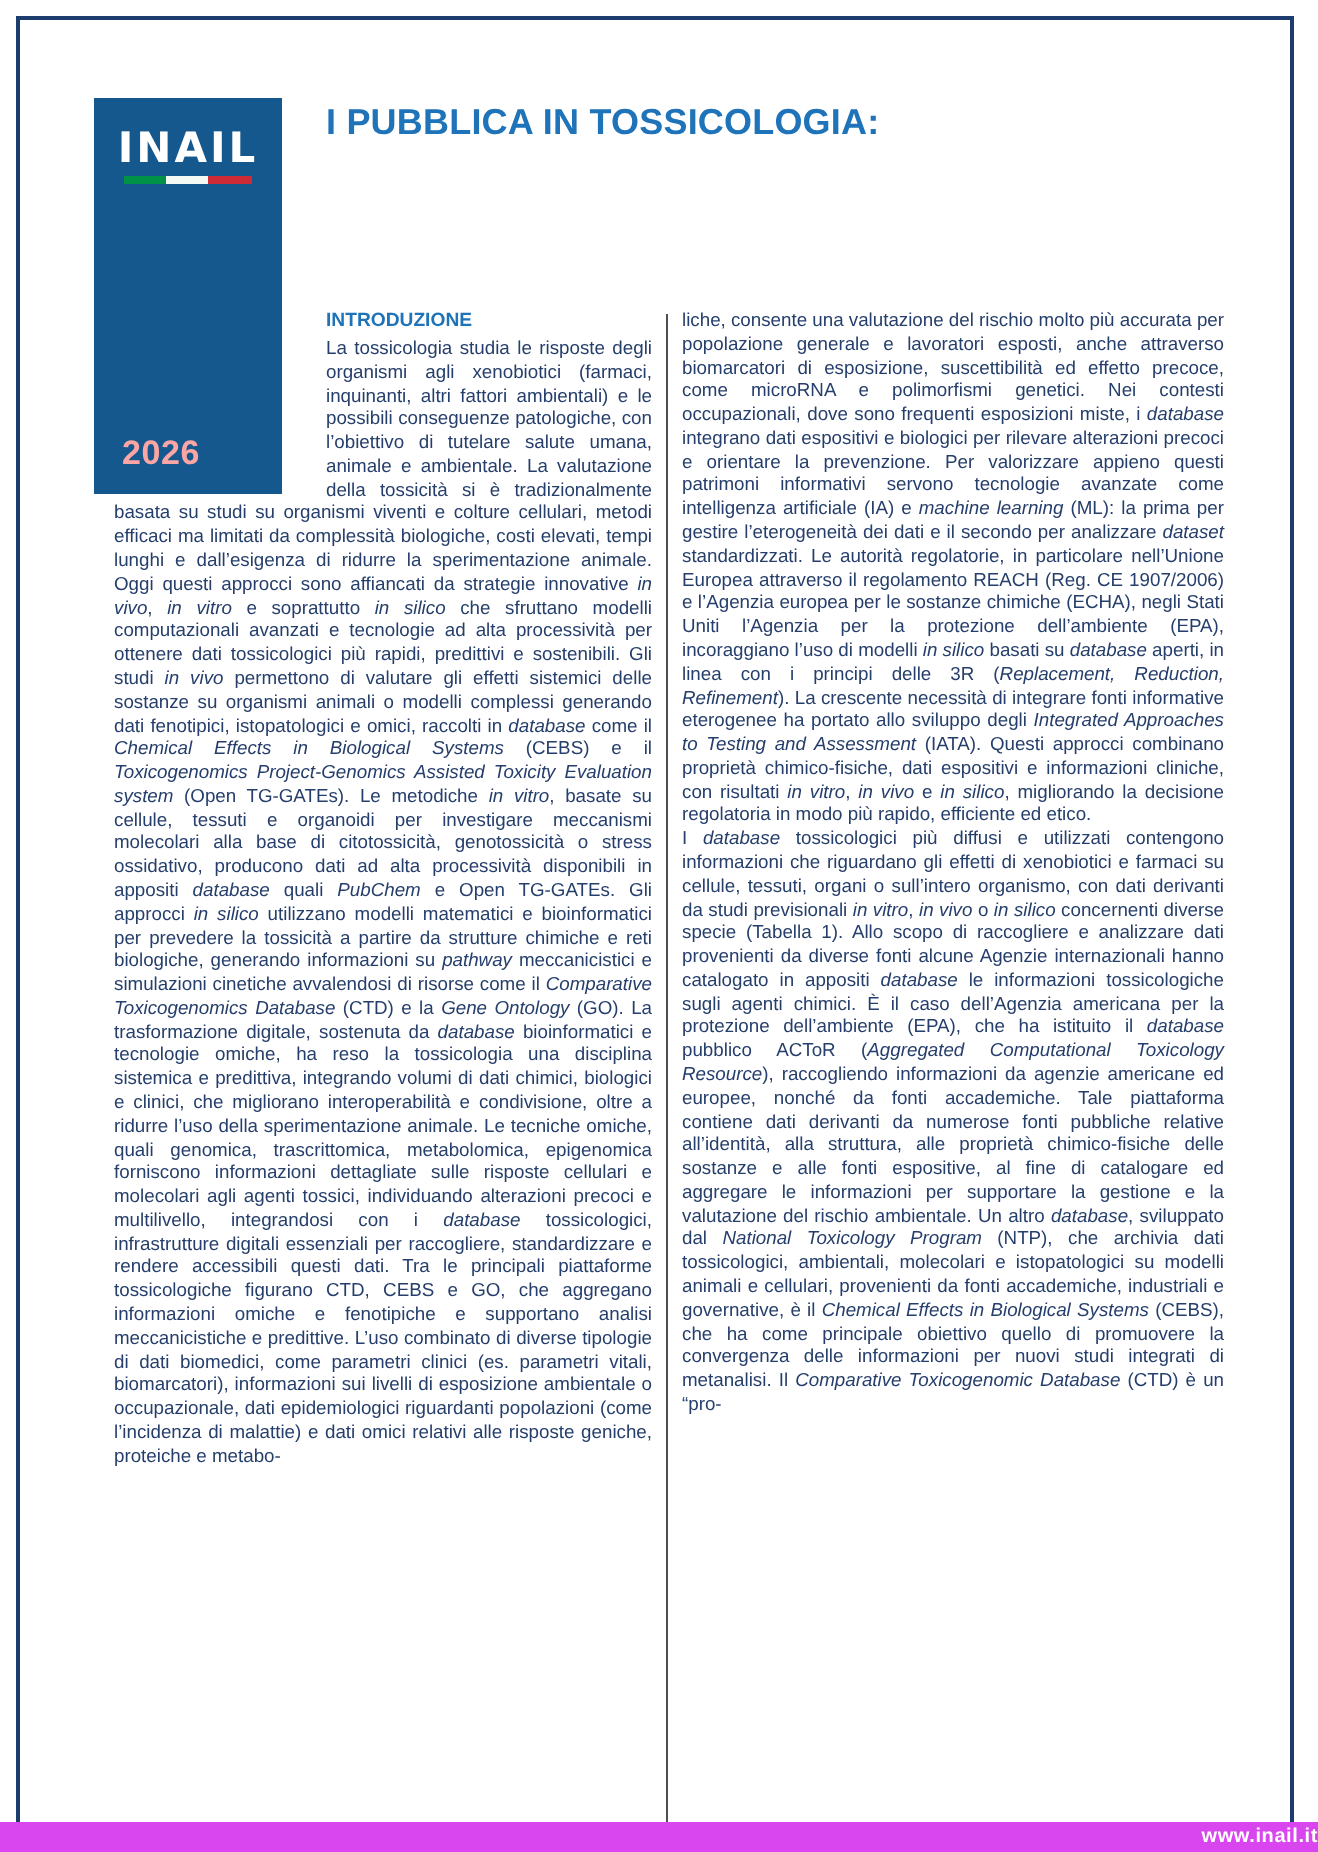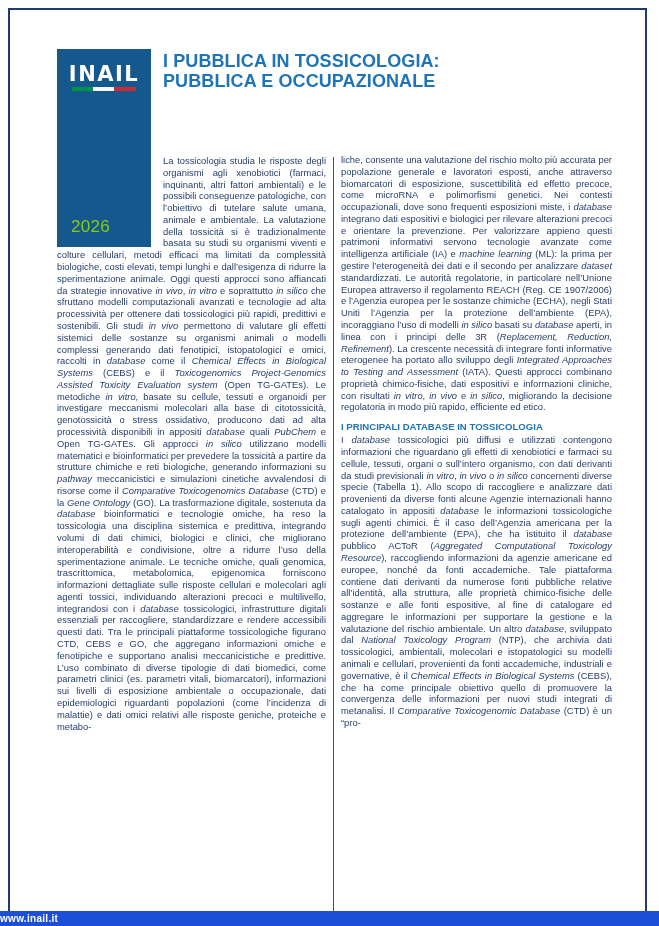--- a/index.html
+++ b/index.html
@@ -6,35 +6,35 @@
   body{
     width:659px;height:926px;position:relative;background:#ffffff;
     font-family:"Liberation Sans",sans-serif;overflow:hidden;
   }
   .page-border{
     position:absolute;left:8px;top:8px;width:639px;height:905px;
     border:2px solid #1d3c6e;box-sizing:border-box;
   }
   
   .logo-box{
-    position:absolute;left:57px;top:49px;width:94px;height:198px;
+    position:absolute;left:47px;top:49px;width:94px;height:198px;
     background:#15588e;
   }
   .logo{padding-top:14px;text-align:center;}
   .logo-text{
     color:#ffffff;font-weight:bold;font-size:21px;letter-spacing:1.5px;
     font-family:"DejaVu Sans",sans-serif;line-height:22px;
   }
   .flag{
     width:64px;height:3.5px;margin:2px auto 0 auto;
     background:linear-gradient(to right,#009246 0 33%,#f4f9f4 33% 66%,#ce2b37 66% 100%);
   }
   .year{
-    position:absolute;left:14px;bottom:10px;color:#84cc16;
-    font-weight:normal;font-size:17px;letter-spacing:0.3px;
+    position:absolute;left:14px;bottom:10px;color:#fca5a5;
+    font-weight:bold;font-size:17px;letter-spacing:0.3px;
   }
   
   .title{
     position:absolute;left:163px;top:52px;width:470px;margin:0;
     color:#1f73b8;font-size:18px;line-height:19.6px;font-weight:bold;
     letter-spacing:0.1px;
   }
   .title span{display:block;}
   
   .col{
@@ -51,50 +51,49 @@
   .sec-h2{margin-top:8px;}
   .para{margin:0;}
   .para i{font-style:italic;}
   .divider{
     position:absolute;left:333px;top:157px;width:1px;height:754px;
     background:#4f4f4f;
   }
   
   .footer{
     position:absolute;left:0;top:911px;width:659px;height:15px;
-    background:#1d4ed8;color:#ffffff;text-align:left;
+    background:#d946ef;color:#ffffff;text-align:right;
     font-size:10px;font-weight:bold;line-height:15px;letter-spacing:0.3px;
   }
 </style>
 </head>
 <body>
 
 <div class="page-border"></div>
 
 <div class="logo-box">
   <div class="logo">
     <span class="logo-text">INAIL</span>
     <div class="flag"></div>
   </div>
   <div class="year">2026</div>
 </div>
 
 <h1 class="title">
   <span>I PUBBLICA IN TOSSICOLOGIA:</span>
-  <span>PUBBLICA E OCCUPAZIONALE</span>
 </h1>
 
 <div class="col col-left">
   <div class="spacer"></div>
+  <h2 class="sec-h">INTRODUZIONE</h2>
   <p class="para">La tossicologia studia le risposte degli organismi agli xenobiotici (farmaci, inquinanti, altri fattori ambientali) e le possibili conseguenze patologiche, con l’obiettivo di tutelare salute umana, animale e ambientale. La valutazione della tossicità si è tradizionalmente basata su studi su organismi viventi e colture cellulari, metodi efficaci ma limitati da complessità biologiche, costi elevati, tempi lunghi e dall’esigenza di ridurre la sperimentazione animale. Oggi questi approcci sono affiancati da strategie innovative <i>in vivo</i>, <i>in vitro</i> e soprattutto <i>in silico</i> che sfruttano modelli computazionali avanzati e tecnologie ad alta processività per ottenere dati tossicologici più rapidi, predittivi e sostenibili. Gli studi <i>in vivo</i> permettono di valutare gli effetti sistemici delle sostanze su organismi animali o modelli complessi generando dati fenotipici, istopatologici e omici, raccolti in <i>database</i> come il <i>Chemical Effects in Biological Systems</i> (CEBS) e il <i>Toxicogenomics Project-Genomics Assisted Toxicity Evaluation system</i> (Open TG-GATEs). Le metodiche <i>in vitro</i>, basate su cellule, tessuti e organoidi per investigare meccanismi molecolari alla base di citotossicità, genotossicità o stress ossidativo, producono dati ad alta processività disponibili in appositi <i>database</i> quali <i>PubChem</i> e Open TG-GATEs. Gli approcci <i>in silico</i> utilizzano modelli matematici e bioinformatici per prevedere la tossicità a partire da strutture chimiche e reti biologiche, generando informazioni su <i>pathway</i> meccanicistici e simulazioni cinetiche avvalendosi di risorse come il <i>Comparative Toxicogenomics Database</i> (CTD) e la <i>Gene Ontology</i> (GO). La trasformazione digitale, sostenuta da <i>database</i> bioinformatici e tecnologie omiche, ha reso la tossicologia una disciplina sistemica e predittiva, integrando volumi di dati chimici, biologici e clinici, che migliorano interoperabilità e condivisione, oltre a ridurre l’uso della sperimentazione animale. Le tecniche omiche, quali genomica, trascrittomica, metabolomica, epigenomica forniscono informazioni dettagliate sulle risposte cellulari e molecolari agli agenti tossici, individuando alterazioni precoci e multilivello, integrandosi con i <i>database</i> tossicologici, infrastrutture digitali essenziali per raccogliere, standardizzare e rendere accessibili questi dati. Tra le principali piattaforme tossicologiche figurano CTD, CEBS e GO, che aggregano informazioni omiche e fenotipiche e supportano analisi meccanicistiche e predittive. L’uso combinato di diverse tipologie di dati biomedici, come parametri clinici (es. parametri vitali, biomarcatori), informazioni sui livelli di esposizione ambientale o occupazionale, dati epidemiologici riguardanti popolazioni (come l’incidenza di malattie) e dati omici relativi alle risposte geniche, proteiche e metabo-</p>
 </div>
 
 <div class="divider"></div>
 
 <div class="col col-right">
   <p class="para">liche, consente una valutazione del rischio molto più accurata per popolazione generale e lavoratori esposti, anche attraverso biomarcatori di esposizione, suscettibilità ed effetto precoce, come microRNA e polimorfismi genetici. Nei contesti occupazionali, dove sono frequenti esposizioni miste, i <i>database</i> integrano dati espositivi e biologici per rilevare alterazioni precoci e orientare la prevenzione. Per valorizzare appieno questi patrimoni informativi servono tecnologie avanzate come intelligenza artificiale (IA) e <i>machine learning</i> (ML): la prima per gestire l’eterogeneità dei dati e il secondo per analizzare <i>dataset</i> standardizzati. Le autorità regolatorie, in particolare nell’Unione Europea attraverso il regolamento REACH (Reg. CE 1907/2006) e l’Agenzia europea per le sostanze chimiche (ECHA), negli Stati Uniti l’Agenzia per la protezione dell’ambiente (EPA), incoraggiano l’uso di modelli <i>in silico</i> basati su <i>database</i> aperti, in linea con i principi delle 3R (<i>Replacement, Reduction, Refinement</i>). La crescente necessità di integrare fonti informative eterogenee ha portato allo sviluppo degli <i>Integrated Approaches to Testing and Assessment</i> (IATA). Questi approcci combinano proprietà chimico-fisiche, dati espositivi e informazioni cliniche, con risultati <i>in vitro</i>, <i>in vivo</i> e <i>in silico</i>, migliorando la decisione regolatoria in modo più rapido, efficiente ed etico.</p>
-  <h2 class="sec-h sec-h2">I PRINCIPALI DATABASE IN TOSSICOLOGIA</h2>
   <p class="para">I <i>database</i> tossicologici più diffusi e utilizzati contengono informazioni che riguardano gli effetti di xenobiotici e farmaci su cellule, tessuti, organi o sull’intero organismo, con dati derivanti da studi previsionali <i>in vitro</i>, <i>in vivo</i> o <i>in silico</i> concernenti diverse specie (Tabella 1). Allo scopo di raccogliere e analizzare dati provenienti da diverse fonti alcune Agenzie internazionali hanno catalogato in appositi <i>database</i> le informazioni tossicologiche sugli agenti chimici. È il caso dell’Agenzia americana per la protezione dell’ambiente (EPA), che ha istituito il <i>database</i> pubblico ACToR (<i>Aggregated Computational Toxicology Resource</i>), raccogliendo informazioni da agenzie americane ed europee, nonché da fonti accademiche. Tale piattaforma contiene dati derivanti da numerose fonti pubbliche relative all’identità, alla struttura, alle proprietà chimico-fisiche delle sostanze e alle fonti espositive, al fine di catalogare ed aggregare le informazioni per supportare la gestione e la valutazione del rischio ambientale. Un altro <i>database</i>, sviluppato dal <i>National Toxicology Program</i> (NTP), che archivia dati tossicologici, ambientali, molecolari e istopatologici su modelli animali e cellulari, provenienti da fonti accademiche, industriali e governative, è il <i>Chemical Effects in Biological Systems</i> (CEBS), che ha come principale obiettivo quello di promuovere la convergenza delle informazioni per nuovi studi integrati di metanalisi. Il <i>Comparative Toxicogenomic Database</i> (CTD) è un “pro-</p>
 </div>
 
 <div class="footer">
   <span>www.inail.it</span>
 </div>
 
 </body></html>

